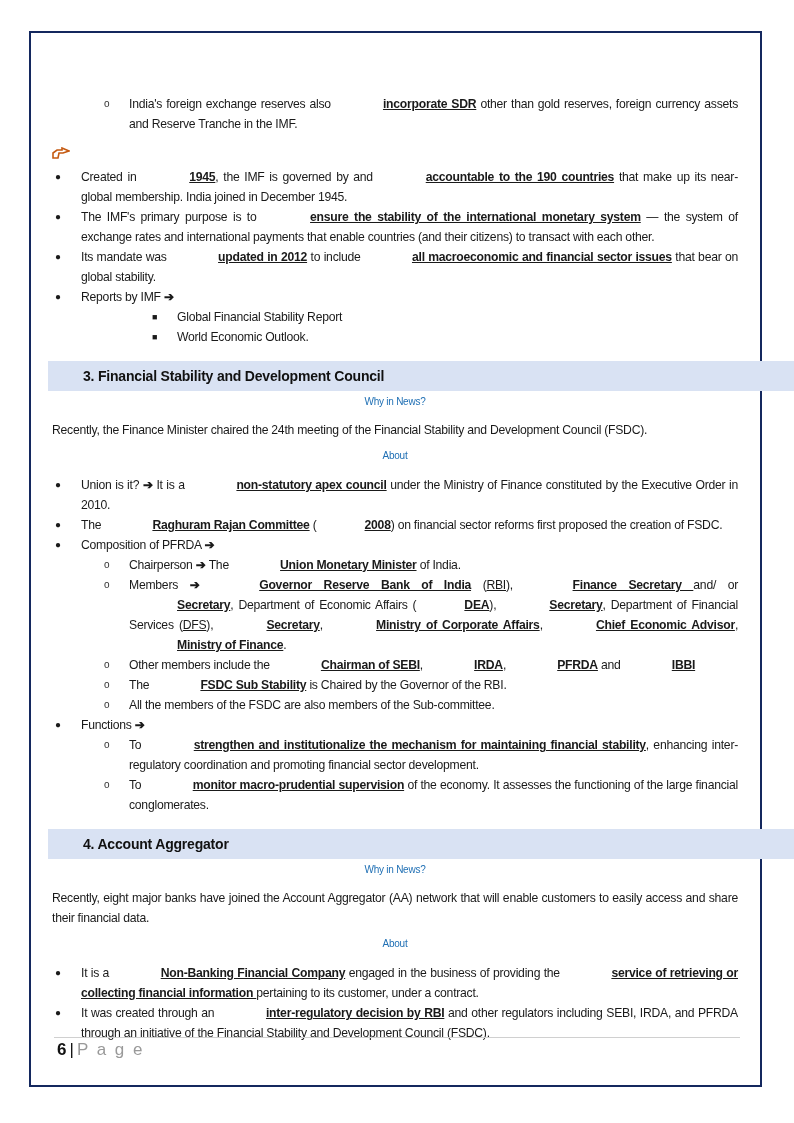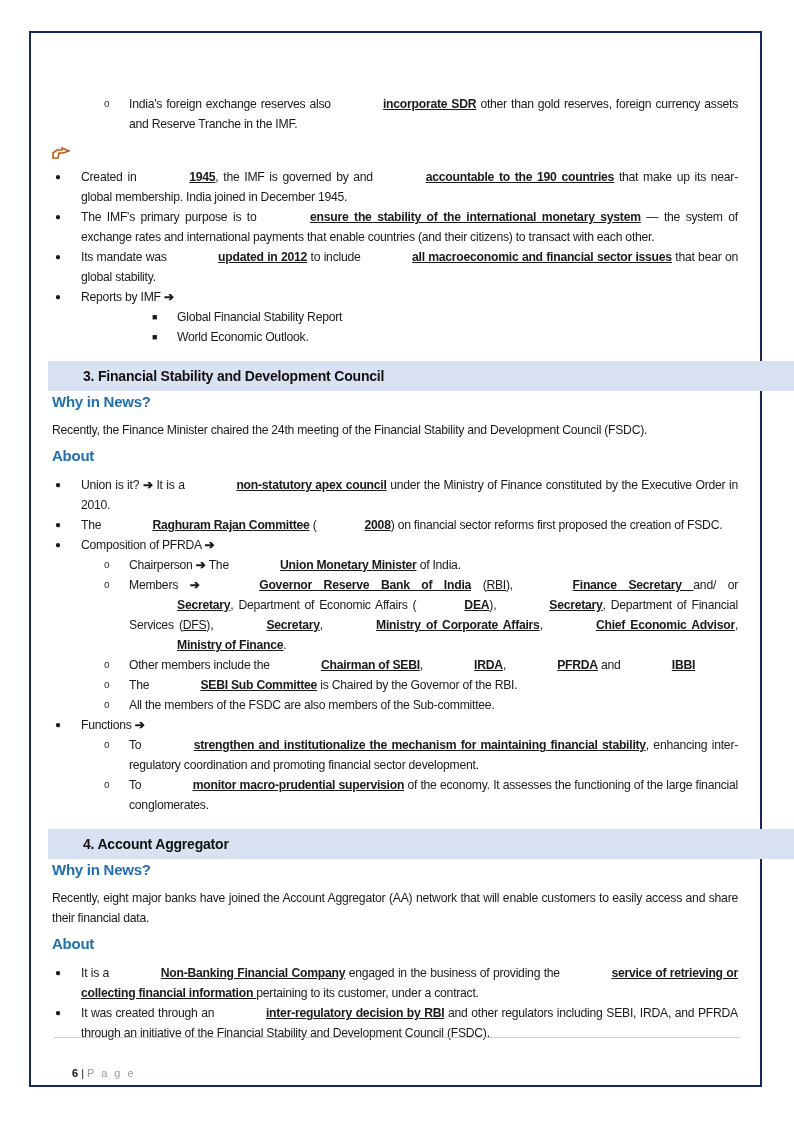--- a/index.html
+++ b/index.html
@@ -16,23 +16,23 @@
   .sub-o .mk { position:absolute; left:52px; top:0; font-size:10px; color:#333; }
   .bul { position:relative; padding-left:29px; }
   .bul .mk { position:absolute; left:3px; top:0; font-size:10px; }
   .sq { position:relative; padding-left:125px; }
   .sq .mk { position:absolute; left:100px; top:0; font-size:9px; }
   .imf-head { color:#c55a11; font-weight:bold; margin-top:13px; margin-bottom:8px; display:flex; align-items:center; }
   .imf-head svg { margin-right:4px; }
   .band { background:#d9e2f3; margin-left:-4px; width:776px; height:30px;
           font-weight:bold; font-size:14px; line-height:30px; padding-left:35px;
           box-sizing:border-box; color:#111; letter-spacing:-0.2px; }
-  .blue-h { color:#1f6fb4; font-weight:bold; font-size:15px; }
+  .blue-h { color:#1f6fb4; font-weight:normal; font-size:10px;text-align:center; }
   .footer-line { position:absolute; left:54px; top:1037px; width:686px; height:1px; background:#d0d0d0; }
-  .footer { position:absolute; left:72px; top:1040px; font-size:11px; color:#999; letter-spacing:2px;margin-top:27px; }
+  .footer { position:absolute; left:57px; top:1040px; font-size:17px; color:#999; letter-spacing:2px; }
   .footer b { color:#111; letter-spacing:0; }
   .footer .sep { color:#111; margin:0 3px; letter-spacing:0; }
 </style>
 </head>
 <body>
 
 <div class="frame"></div>
 
 <div class="content">
 
@@ -97,21 +97,21 @@
   <p class="sub-o just">
     <span class="mk">o</span>
     <span>Members </span><b>➔</b><span> </span><b><u>Governor Reserve Bank of India</u></b><span> (</span><u>RBI</u><span>), </span><b><u>Finance Secretary </u></b><span>and/ or </span><b><u>Secretary</u></b><span>, Department of Economic Affairs (</span><b><u>DEA</u></b><span>), </span><b><u>Secretary</u></b><span>, Department of Financial Services (</span><u>DFS</u><span>), </span><b><u>Secretary</u></b><span>, </span><b><u>Ministry of Corporate Affairs</u></b><span>, </span><b><u>Chief Economic Advisor</u></b><span>, </span><b><u>Ministry of Finance</u></b><span>.</span>
   </p>
   <p class="sub-o">
     <span class="mk">o</span>
     <span>Other members include the </span><b><u>Chairman of SEBI</u></b><span>, </span><b><u>IRDA</u></b><span>, </span><b><u>PFRDA</u></b><span> and </span><b><u>IBBI</u></b>
   </p>
   <p class="sub-o">
     <span class="mk">o</span>
-    <span>The </span><b><u>SEBI Sub Committee</u></b><span> is Chaired by the Governor of the RBI.</span>
+    <span>The </span><b><u>FSDC Sub Stability</u></b><span> is Chaired by the Governor of the RBI.</span>
   </p>
   <p class="sub-o">
     <span class="mk">o</span>
     <span>All the members of the FSDC are also members of the Sub-committee.</span>
   </p>
   <p class="bul">
     <span class="mk">●</span>
     <span>Functions </span><b>➔</b>
   </p>
   <p class="sub-o just">

